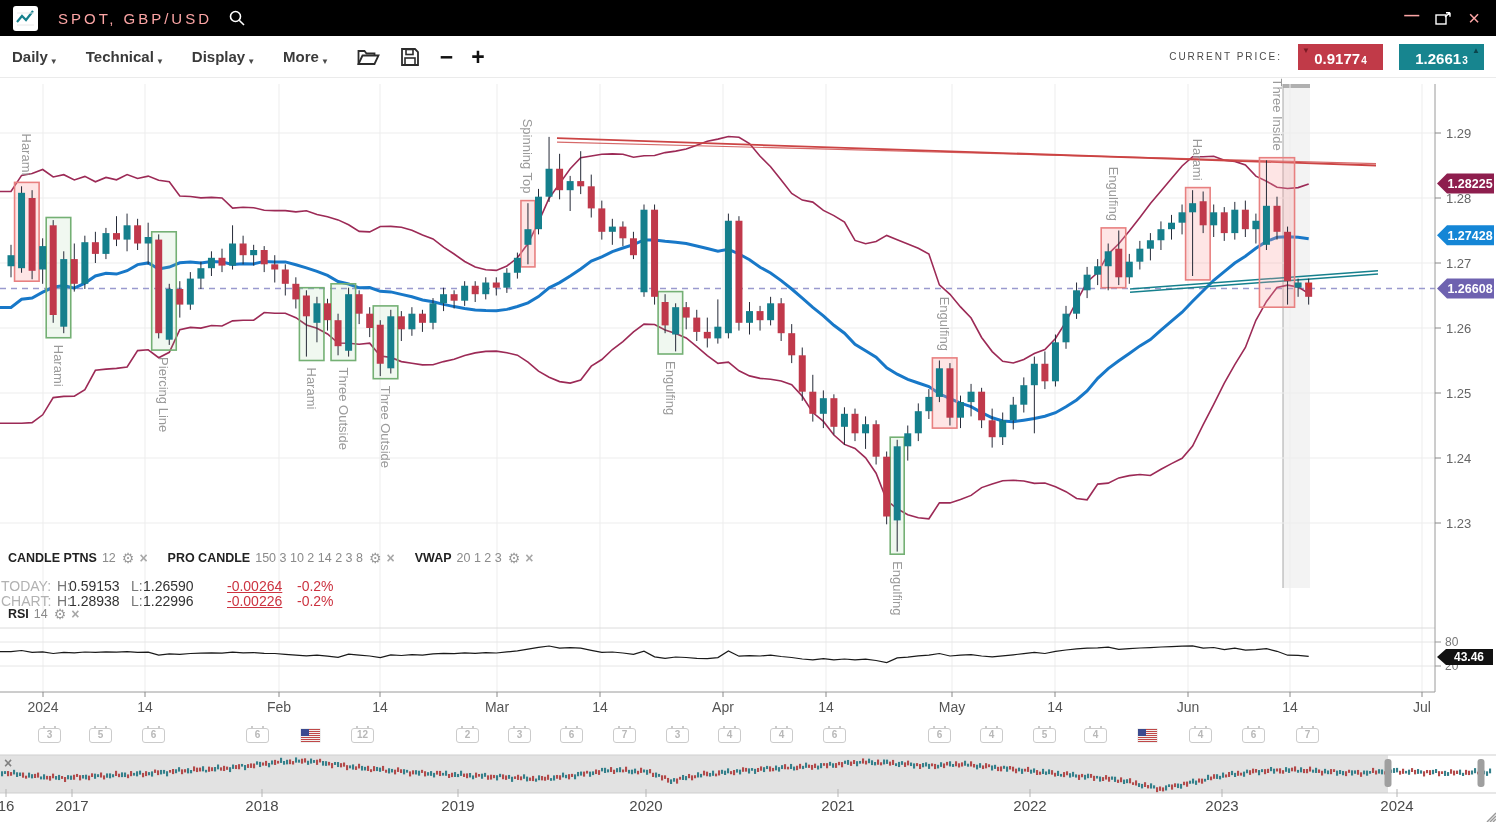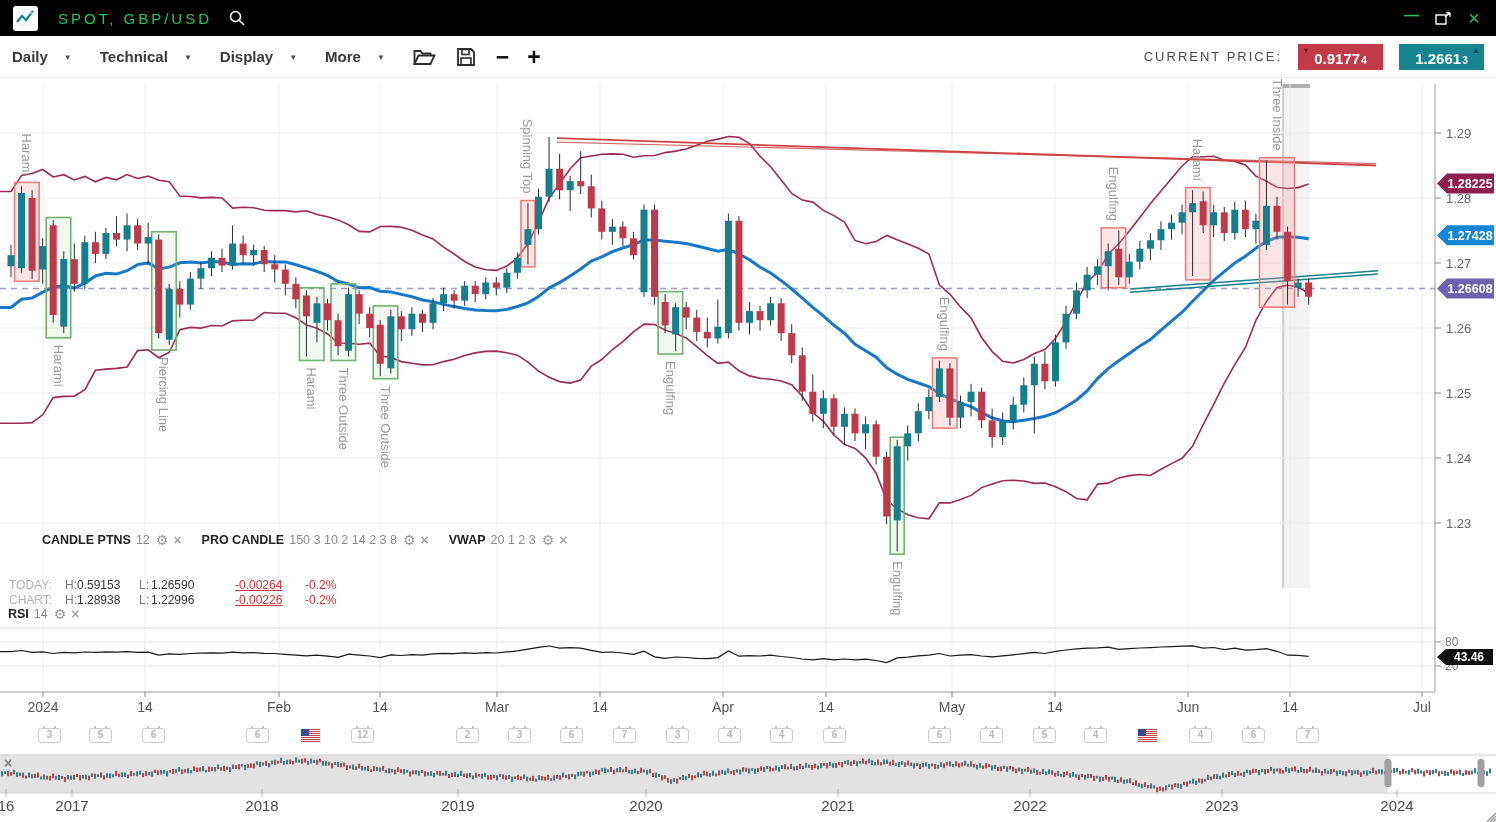--- a/index.html
+++ b/index.html
@@ -4,50 +4,50 @@
 <style>
   * { box-sizing: border-box; margin: 0; padding: 0; }
   html,body { width:1496px; height:822px; }
   body {
     position: relative;
     font-family: "Liberation Sans", sans-serif;
     background: #fff;
     overflow: hidden;
   }
   
-  .titlebar{position:absolute;left:0;top:0;width:1496px;height:36px;background:#000;display:flex;align-items:center;color:#22c55e;}
+  .titlebar{position:absolute;left:0;top:0;width:1496px;height:36px;background:#000;display:flex;align-items:center;color:#fca5a5;}
   .logo{width:25px;height:25px;background:#fff;border-radius:3px;margin-left:13px;display:flex;align-items:center;justify-content:center;flex:0 0 auto;}
   .app-title{margin-left:20px;font-size:15px;letter-spacing:3px;font-weight:500;}
   .search{margin-left:16px;display:flex;align-items:center;}
   .win-controls{margin-left:auto;display:flex;align-items:center;gap:16px;margin-right:16px;}
   .win-min{font-size:15px;font-weight:700;line-height:10px;position:relative;top:-3px;}
   .win-close{font-size:20px;font-weight:400;}
   
   .toolbar{position:absolute;left:0;top:36px;width:1496px;height:42px;background:#fff;border-bottom:1px solid #ebebeb;display:flex;align-items:center;padding:0 12px;}
-  .menu{font-size:15px;font-weight:700;color:#3a3a3a;margin-right:28px;display:flex;align-items:center;gap:16px;cursor:pointer;}
+  .menu{font-size:15px;font-weight:700;color:#3a3a3a;margin-right:28px;display:flex;align-items:flex-end;gap:2px;cursor:pointer;}
   .menu .arr{font-size:8px;color:#4a4a4a;position:relative;top:1px;}
   .tool-icon{margin-right:20px;display:flex;align-items:center;}
   .zoom-btn{font-size:23px;font-weight:700;color:#111;margin-right:18px;line-height:20px;}
   .cp-group{margin-left:auto;display:flex;align-items:center;}
-  .cp-label{font-size:13px;color:#4a4a4a;letter-spacing:2px;margin-right:16px;}
+  .cp-label{font-size:10px;color:#4a4a4a;letter-spacing:2px;margin-right:16px;}
   .badge{position:relative;height:26px;min-width:85px;display:flex;align-items:flex-end;justify-content:center;color:#fff;font-size:15px;font-weight:700;padding:3px 12px;}
   .badge sub{font-size:10px;margin-left:1px;position:relative;top:-1px;}
   .badge .tick{position:absolute;font-size:8px;}
   .bid{margin-right:16px;}
   .bid .tick{left:4px;top:2px;}
   .ask .tick{right:4px;top:2px;}
   
   .legend-row{position:absolute;left:8px;display:flex;align-items:center;font-size:12.5px;white-space:nowrap;z-index:5;}
-  #legend1{top:532px;margin-left:34px;}
+  #legend1{top:550px;}
   .lg-label{font-weight:700;color:#222;margin-right:5px;}
   .lg-params{color:#8a8a8a;margin-right:6px;}
   .lg-gear{color:#9a9a9a;font-size:14px;margin-right:5px;}
   .lg-x{color:#a8a8a8;font-weight:700;font-size:14px;}
   .lg-gap{width:20px;}
-  .stat-row{position:absolute;left:9px;font-size:12px;color:#333;display:flex;z-index:5;white-space:nowrap;}
+  .stat-row{position:absolute;left:1px;font-size:14px;color:#333;display:flex;z-index:5;white-space:nowrap;}
   #today-row{top:578px;}
   #chart-row{top:593px;}
   .stat-label{color:#b2b2b2;width:56px;}
   .stat-hl{width:8px;color:#777;margin-right:4px;}
   .stat-v{width:62px;}
   .stat-sp{width:22px;}
   .neg{color:#cc3340;}
   .stat-chg{width:70px;text-decoration:underline;}
   #rsi-row{top:606px;}
   

